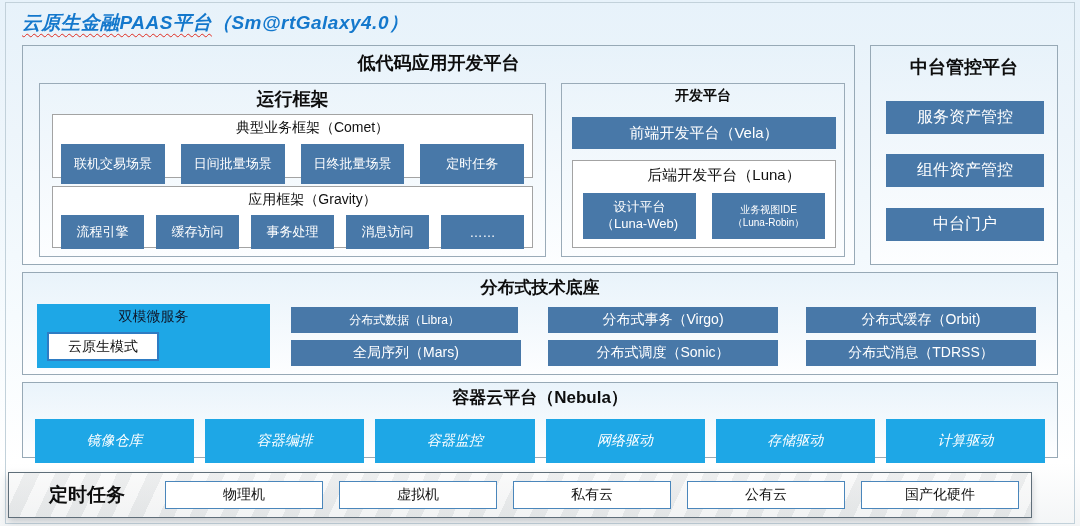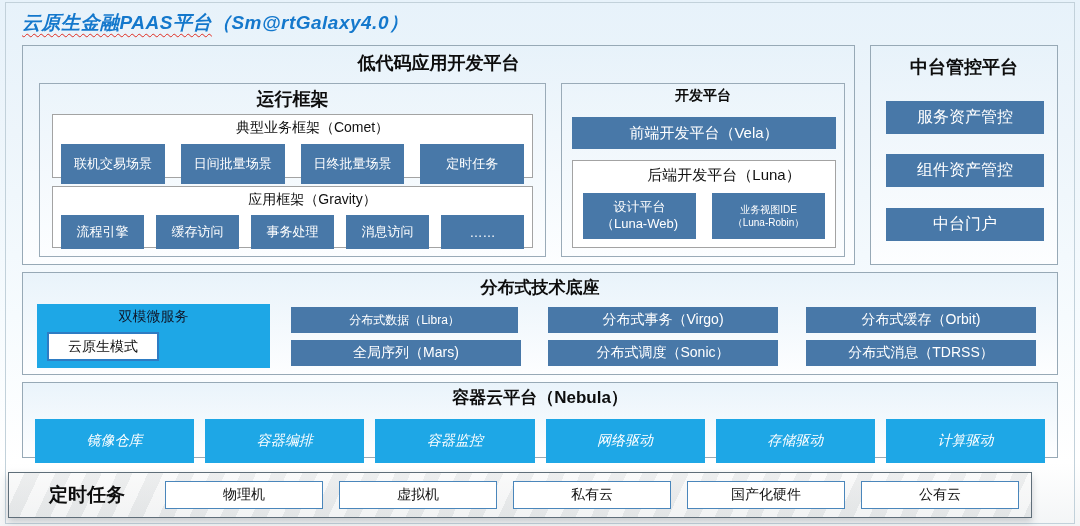--- a/index.html
+++ b/index.html
@@ -165,16 +165,16 @@
       <div class="btn btn-cyan" style="font-size:14px;">存储驱动</div>
       <div class="btn btn-cyan" style="font-size:14px;">计算驱动</div>
     </div>
   </div>
 
   <div class="infra-strip">
     <div class="infra-label">定时任务</div>
     <div class="infra-box">物理机</div>
     <div class="infra-box">虚拟机</div>
     <div class="infra-box">私有云</div>
+    <div class="infra-box">公有云</div>
     <div class="infra-box">国产化硬件</div>
-    <div class="infra-box">公有云</div>
   </div>
 </div>
 
 </body></html>

